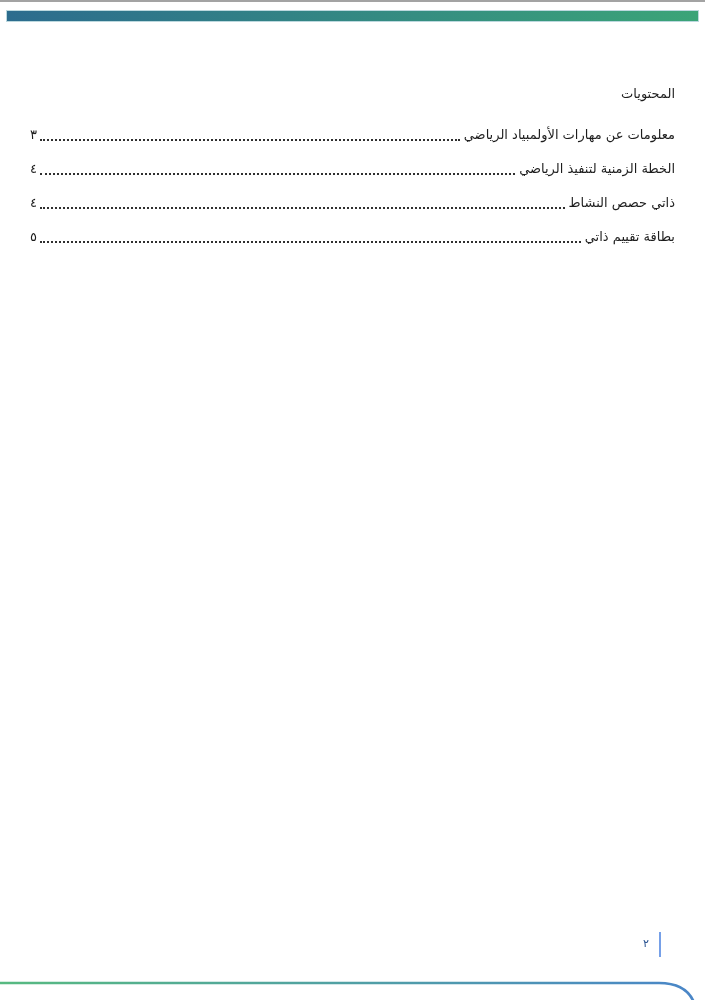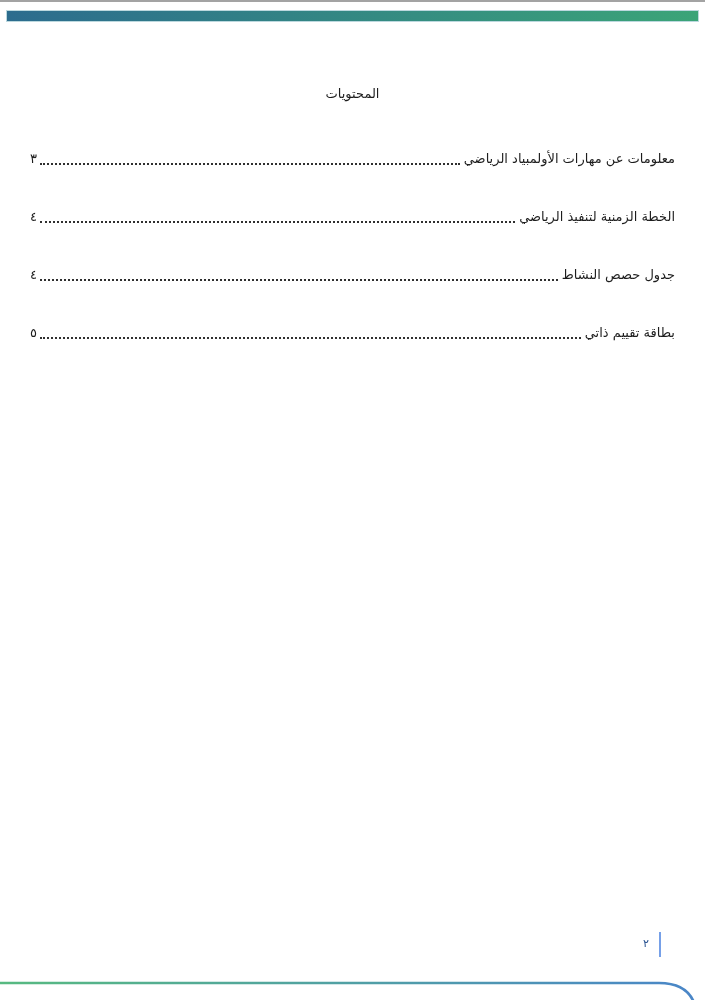--- a/index.html
+++ b/index.html
@@ -36,33 +36,32 @@
     top: 85px;
     left: 30px;
     right: 30px;
     direction: rtl;
     color: #1d1d1d;
   }
   .toc-heading {
     font-size: 13px;
     line-height: 18px;
     margin-bottom: 23px;
-    text-align: center;
+    text-align: right;
   }
   .toc-row {
     display: flex;
     align-items: stretch;
     font-size: 13px;
     line-height: 18px;
     margin-bottom: 16px;
   }
   .toc-title {
     white-space: nowrap;
     flex: 0 0 auto;
-    margin-top: 24px;
   }
   .toc-leader {
     flex: 1 1 auto;
     align-self: flex-end;
     height: 0;
     border-bottom: 2px dotted #2f2f2f;
     margin: 0 4px 3px 3px;
   }
   .toc-page {
     flex: 0 0 auto;
@@ -113,21 +112,21 @@
       <span class="toc-page">٣</span>
     </div>
 
     <div class="toc-row">
       <span class="toc-title">الخطة الزمنية لتنفيذ الرياضي</span>
       <span class="toc-leader"></span>
       <span class="toc-page">٤</span>
     </div>
 
     <div class="toc-row">
-      <span class="toc-title">جدول حصص النشاط</span>
+      <span class="toc-title">ذاتي حصص النشاط</span>
       <span class="toc-leader"></span>
       <span class="toc-page">٤</span>
     </div>
 
     <div class="toc-row">
       <span class="toc-title">بطاقة تقييم ذاتي</span>
       <span class="toc-leader"></span>
       <span class="toc-page">٥</span>
     </div>
   </div>

